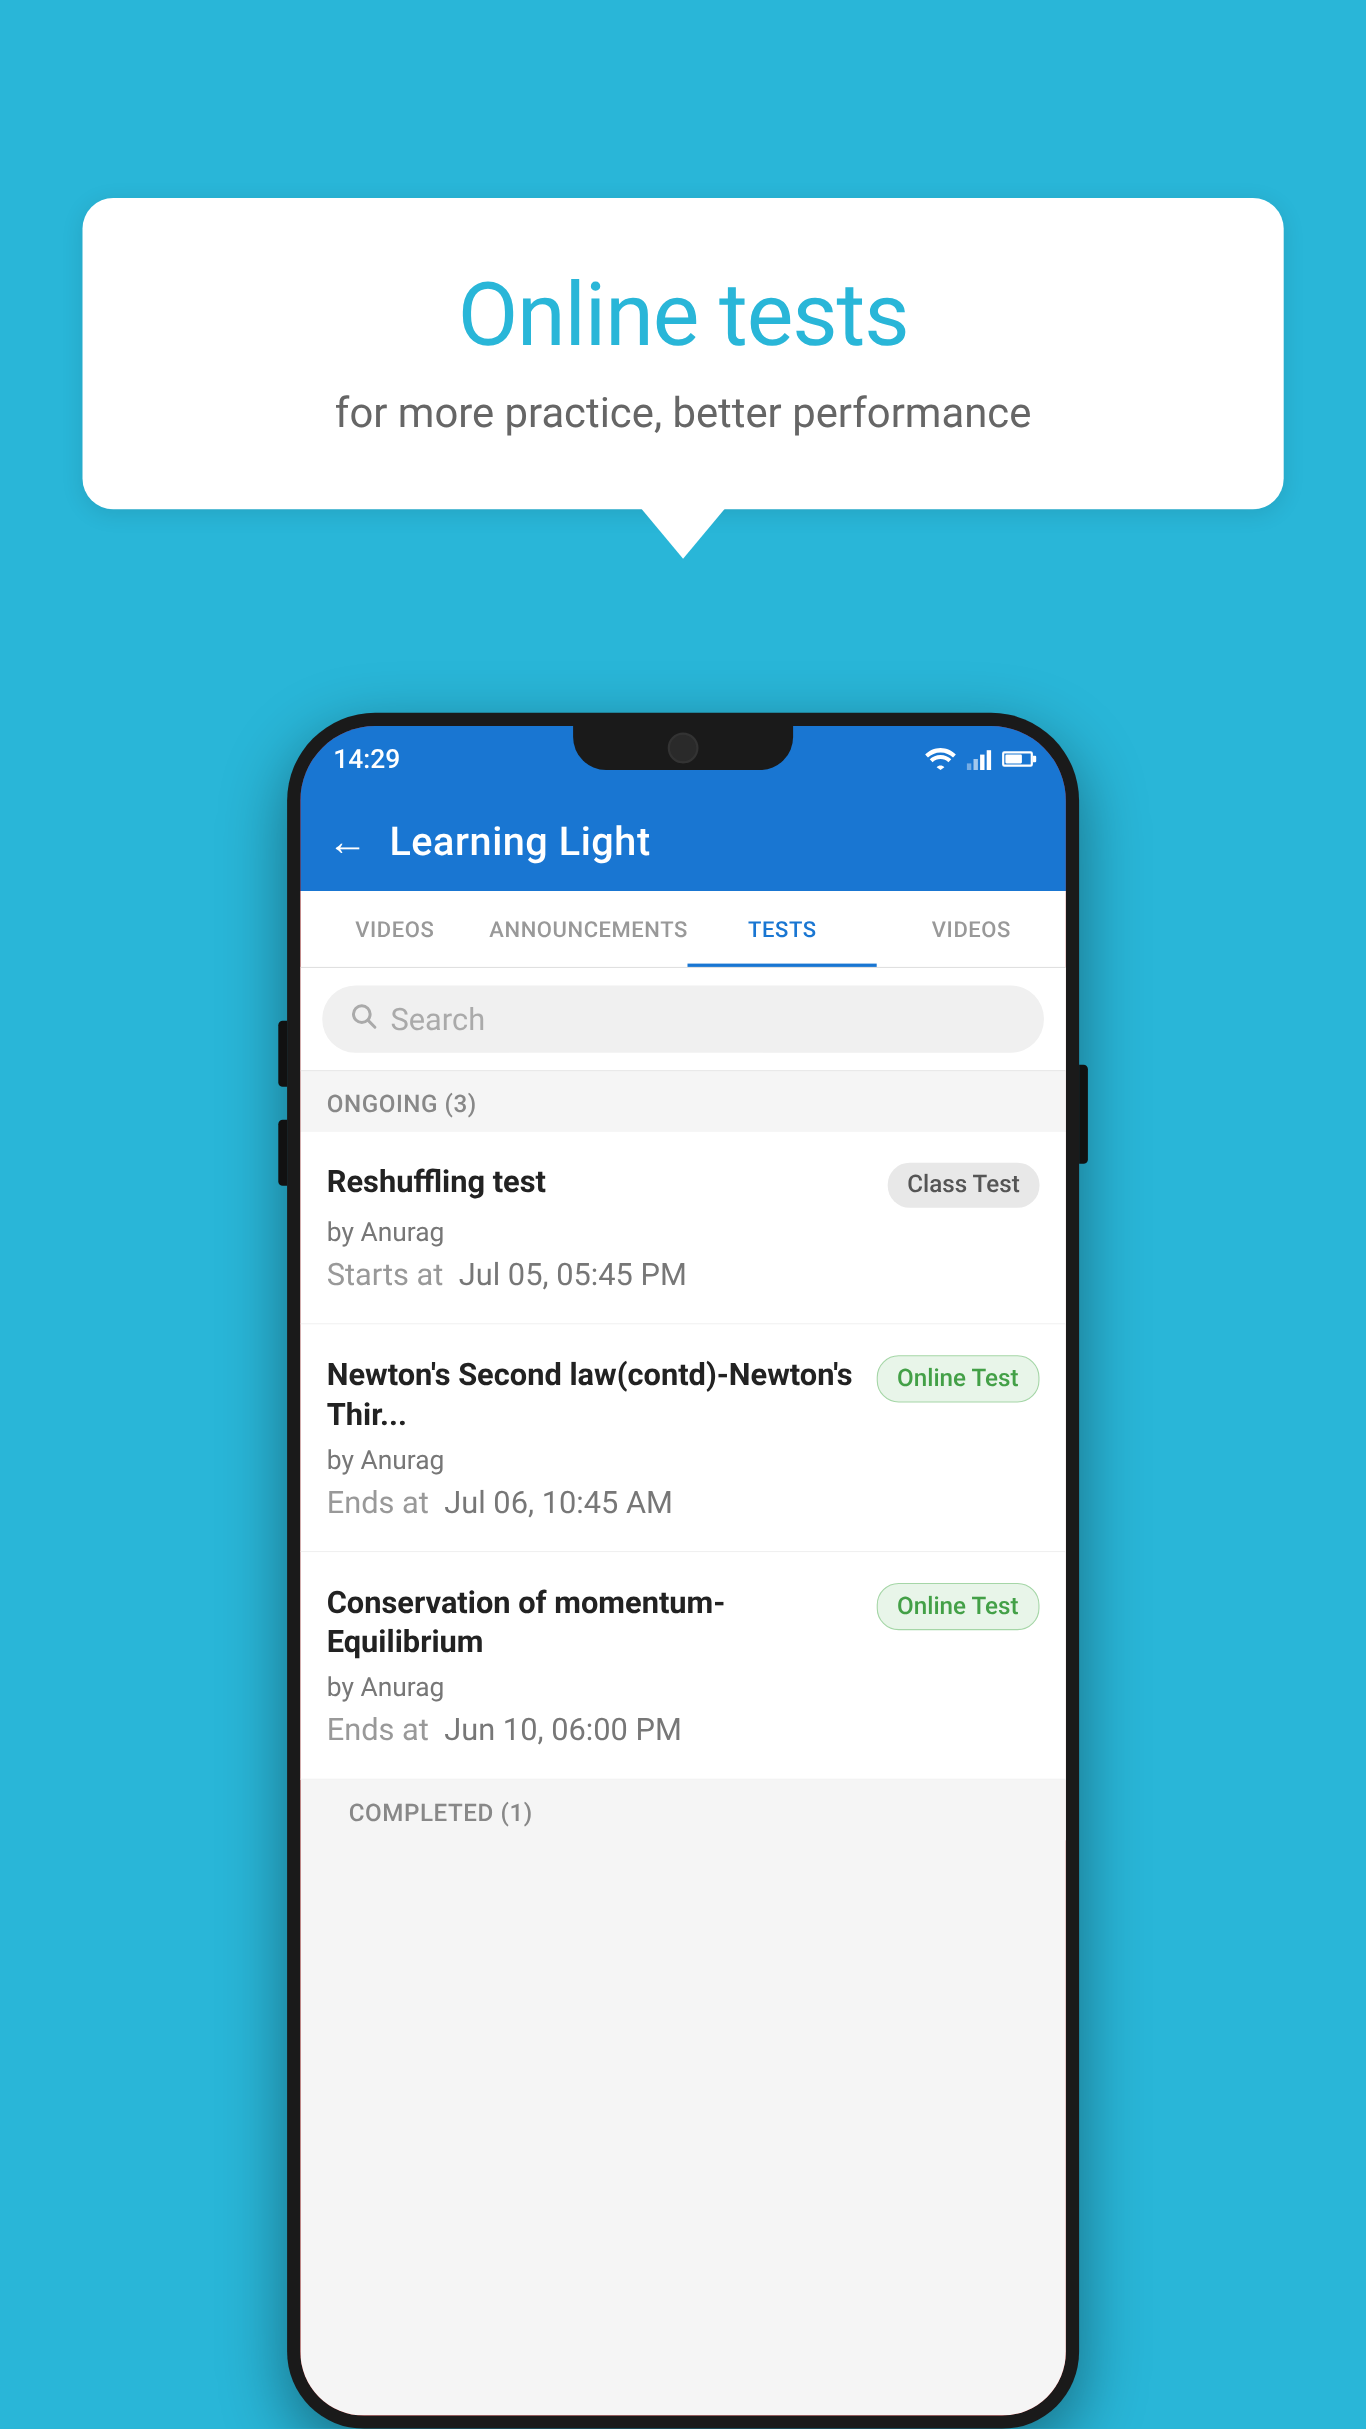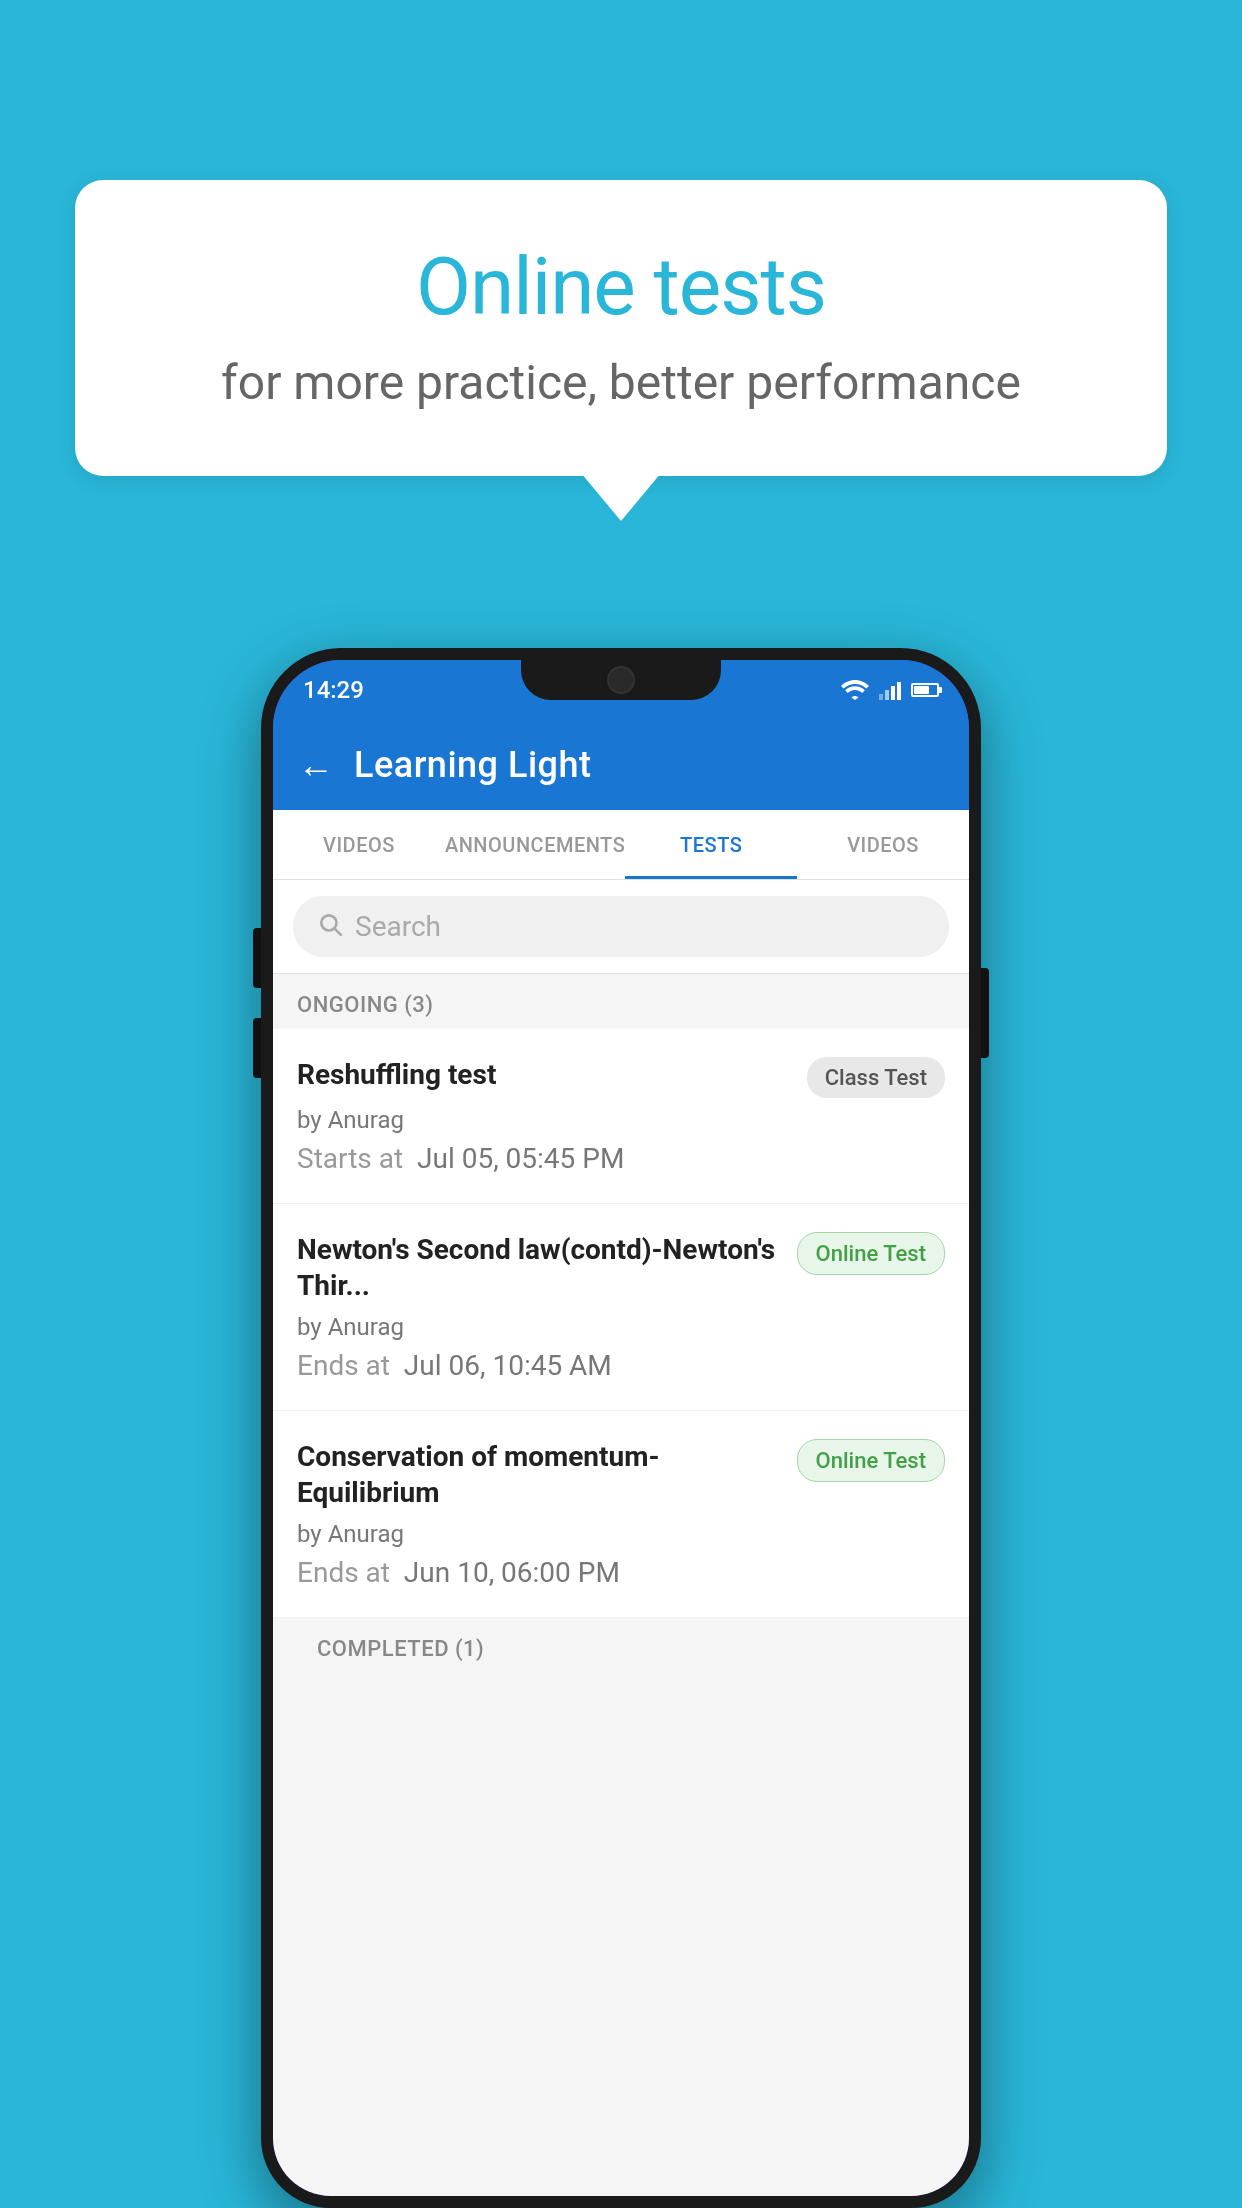--- a/index.html
+++ b/index.html
@@ -47,21 +47,21 @@
 
     .speech-bubble-title {
       font-size: 80px;
       font-weight: 400;
       color: #29b6d8;
       margin-bottom: 20px;
       letter-spacing: -1px;
     }
 
     .speech-bubble-subtitle {
-      font-size: 48px;
+      font-size: 38px;
       color: #666;
       font-weight: 400;
     }
 
     
     .phone-frame {
       position: absolute;
       bottom: 0;
       left: 50%;
       transform: translateX(-50%);
@@ -90,21 +90,21 @@
       height: 28px;
       background: #2a2a2a;
       border-radius: 50%;
       margin: 6px auto 0;
       border: 2px solid #333;
     }
 
     .phone-screen {
       width: 100%;
       height: 100%;
-      background: #6d28d9;
+      background: #b91c1c;
       border-radius: 68px 68px 58px 58px;
       overflow: hidden;
       display: flex;
       flex-direction: column;
     }
 
     
     .status-bar {
       background: #1976d2;
       height: 60px;

